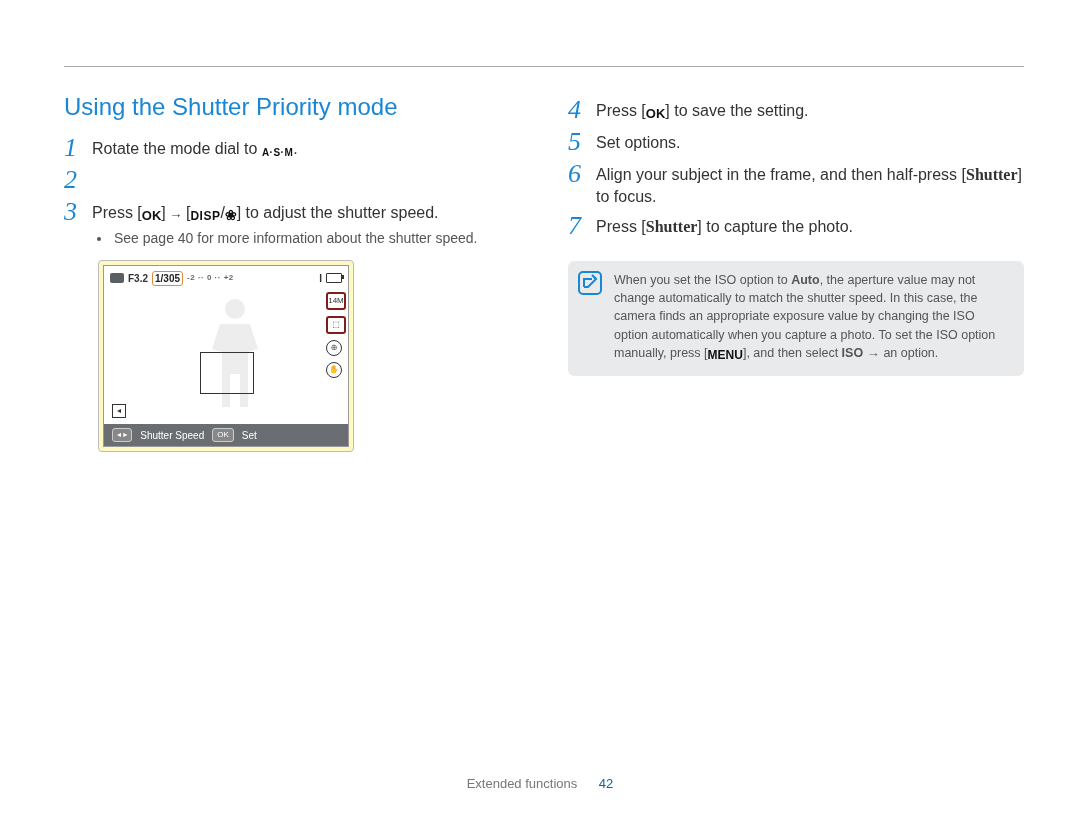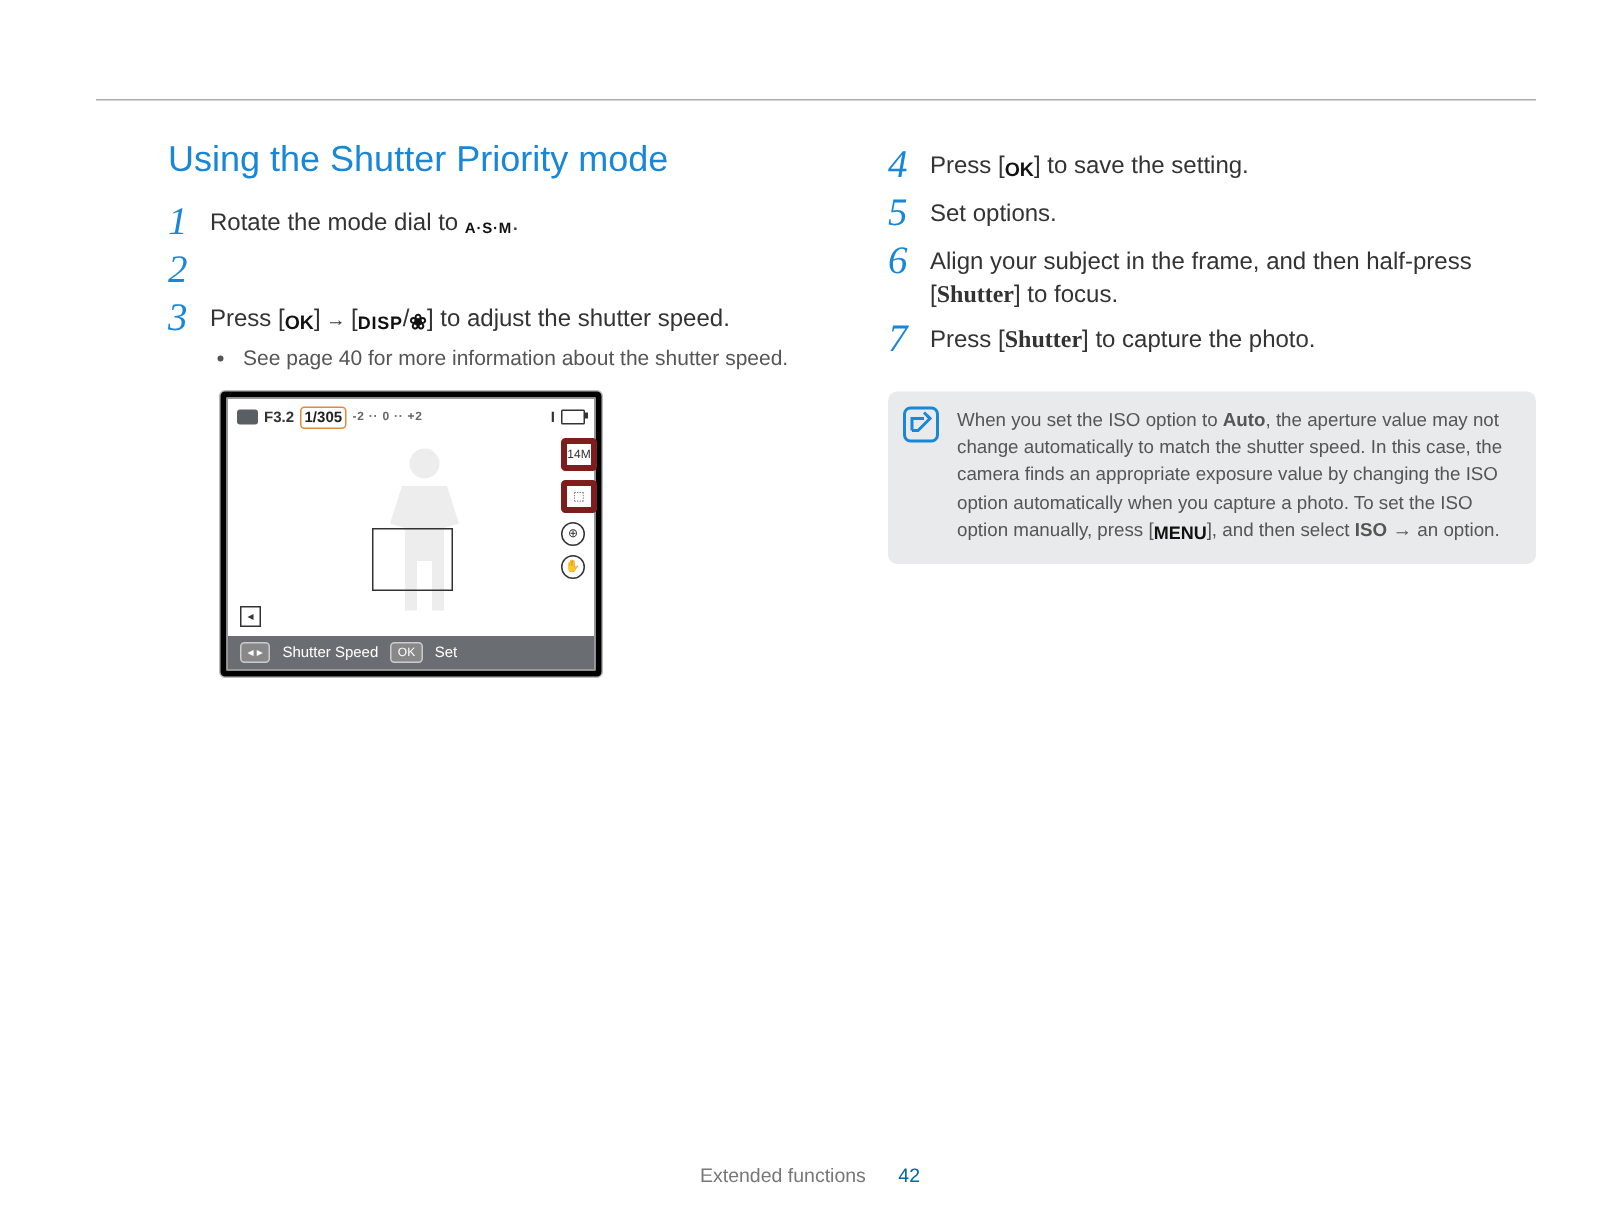--- a/index.html
+++ b/index.html
@@ -29,21 +29,20 @@
     margin: 8px 0 4px 0;
   }
   .rule {
     border: 0;
     border-top: 1px solid #aaa;
     margin: 6px 0 24px 0;
   }
   .cols {
     display: flex;
     gap: 48px;
-    margin-left: 48px;
   }
   .col {
     flex: 1 1 0;
     min-width: 0;
   }
   .section-title {
     color: #1987d6;
     font-size: 24px;
     font-weight: 400;
     margin: 0 0 12px 0;
@@ -105,21 +104,21 @@
   .back-icon {
     display:inline-block; width:16px; height:10px; vertical-align:0px; position:relative;
   }
   .back-icon svg { display:block; }
   .menu-icon { font-weight:700; font-size:12px;}
   .camera-screen {
     margin: 12px 0 0 34px;
     width: 256px;
     border: 1px solid #bbb;
     border-radius: 4px;
-    background: #000000;
+    background: #fef9c3;
     padding: 4px;
     box-sizing: border-box;
   }
   .cs-inner {
     border: 1px solid #999;
     position: relative;
     height: 180px;
     background: #fff;
   }
   .cs-topbar {
@@ -135,21 +134,21 @@
   }
   .cs-ticks { font-size:8px; letter-spacing:0.5px; color:#666; flex:1;}
   .cs-battery {
     width:14px; height:8px; border:1px solid #333; border-radius:1px; position:relative;
   }
   .cs-battery:after{content:"";position:absolute; right:-3px; top:1px; width:2px; height:4px; background:#333;}
   .cs-sidebar {
     position:absolute; top:26px; right:6px; width:16px; display:flex; flex-direction:column; gap:6px;
   }
   .cs-side-item {
-    width:16px; height:14px; border:4px solid #7f1d1d; border-radius:3px; font-size:8px; text-align:center; line-height:14px;
+    width:16px; height:14px; border:2px solid #7f1d1d; border-radius:3px; font-size:8px; text-align:center; line-height:14px;
   }
   .cs-side-circ { width:14px; height:14px; border:1px solid #333; border-radius:50%; font-size:8px; text-align:center; line-height:14px;}
   .cs-silhouette {
     position:absolute; left:96px; top:28px; width:70px; height:120px; opacity:0.25;
   }
   .cs-focus {
     position:absolute; left:96px; top:86px; width:52px; height:40px; border:1px solid #333;
   }
   .cs-caret {
     position:absolute; left:8px; bottom:28px; width:12px; height:12px; border:1px solid #333; font-size:8px; line-height:12px; text-align:center;

